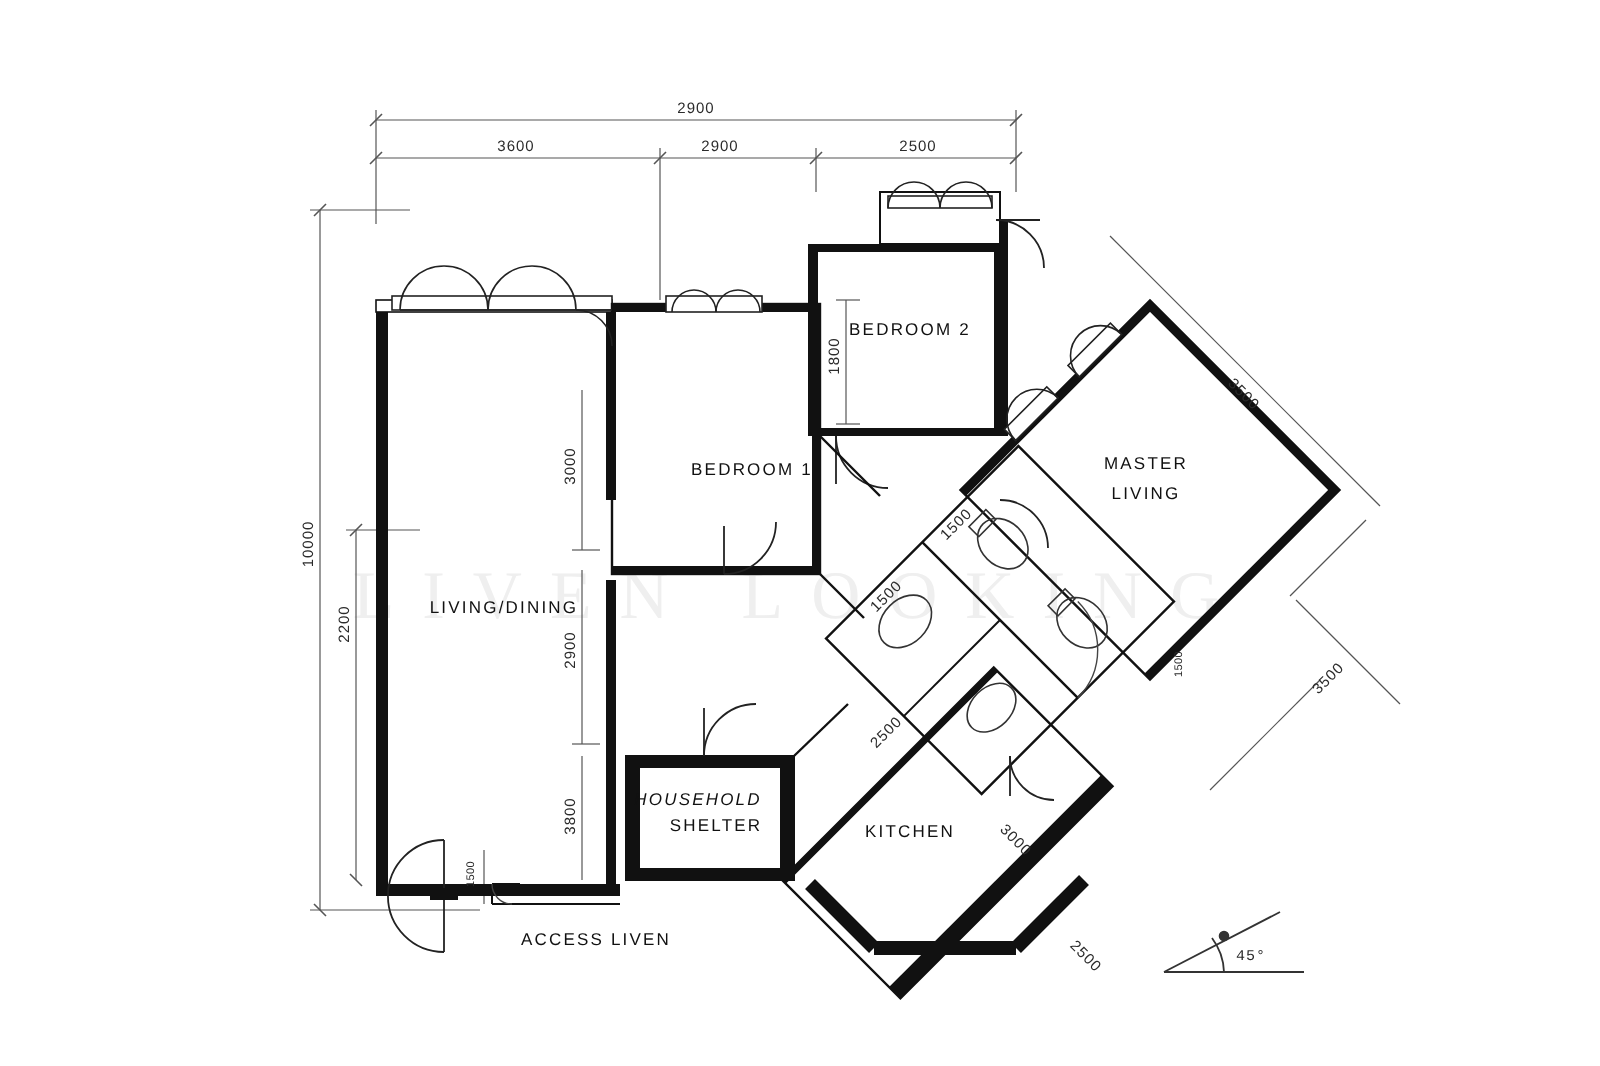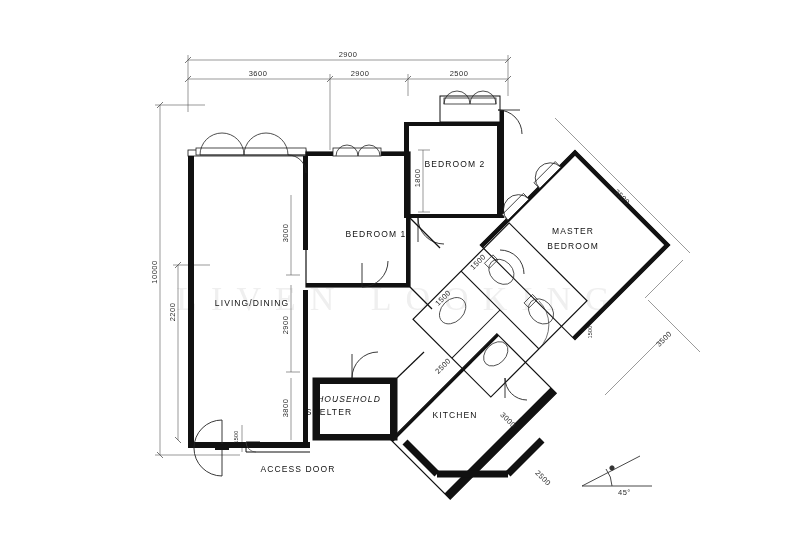--- a/index.html
+++ b/index.html
@@ -276,25 +276,25 @@
       <path d="M612 486 A30 30 0 0 0 606 469"></path>
       <circle cx="612" cy="468" r="2.2" fill="#333"></circle>
     </g>
 
   </svg>
 
   <div class="lbl c" style="left:252px;top:304px;">LIVING/DINING</div>
   <div class="lbl c" style="left:360px;top:235px;margin-left:16px;">BEDROOM 1</div>
   <div class="lbl c" style="left:455px;top:165px;">BEDROOM 2</div>
   <div class="lbl c" style="left:573px;top:232px;">MASTER</div>
-  <div class="lbl c" style="left:573px;top:247px;">BEDROOM</div>
+  <div class="lbl c" style="left:573px;top:247px;">LIVING</div>
   <div class="lbl c" style="left:349px;top:400px;font-style:italic;">HOUSEHOLD</div>
-  <div class="lbl c" style="left:329px;top:413px;">SHELTER</div>
+  <div class="lbl c" style="left:358px;top:413px;">SHELTER</div>
   <div class="lbl c" style="left:455px;top:416px;">KITCHEN</div>
-  <div class="lbl c" style="left:298px;top:470px;">ACCESS DOOR</div>
+  <div class="lbl c" style="left:298px;top:470px;">ACCESS LIVEN</div>
 
   <div class="dim c" style="left:348px;top:54px;">2900</div>
   <div class="dim c" style="left:258px;top:73px;">3600</div>
   <div class="dim c" style="left:360px;top:73px;">2900</div>
   <div class="dim c" style="left:459px;top:73px;">2500</div>
 
   <div class="dim rot90" style="left:154px;top:272px;">10000</div>
   <div class="dim rot90" style="left:172px;top:312px;">2200</div>
 
   <div class="dim rot90" style="left:285px;top:233px;">3000</div>
@@ -305,15 +305,15 @@
 
   <div class="dim rot45" style="left:478px;top:262px;">1500</div>
   <div class="dim rot45" style="left:443px;top:298px;">1500</div>
   <div class="dim rot45" style="left:443px;top:366px;">2500</div>
   <div class="dim rotm45" style="left:508px;top:420px;">3000</div>
   <div class="dim rotm45" style="left:543px;top:478px;">2500</div>
   <div class="dim rotm45" style="left:622px;top:197px;">3500</div>
   <div class="dim rot45" style="left:664px;top:339px;">3500</div>
   <div class="dim rot90 tiny" style="left:590px;top:332px;">1500</div>
 
-  <div class="dim" style="left:618px;top:488px;">45°</div>
+  <div class="dim" style="left:618px;top:475px;font-family:Liberation Mono, monospace;">45°</div>
 
 </div>
 
 </body></html>

